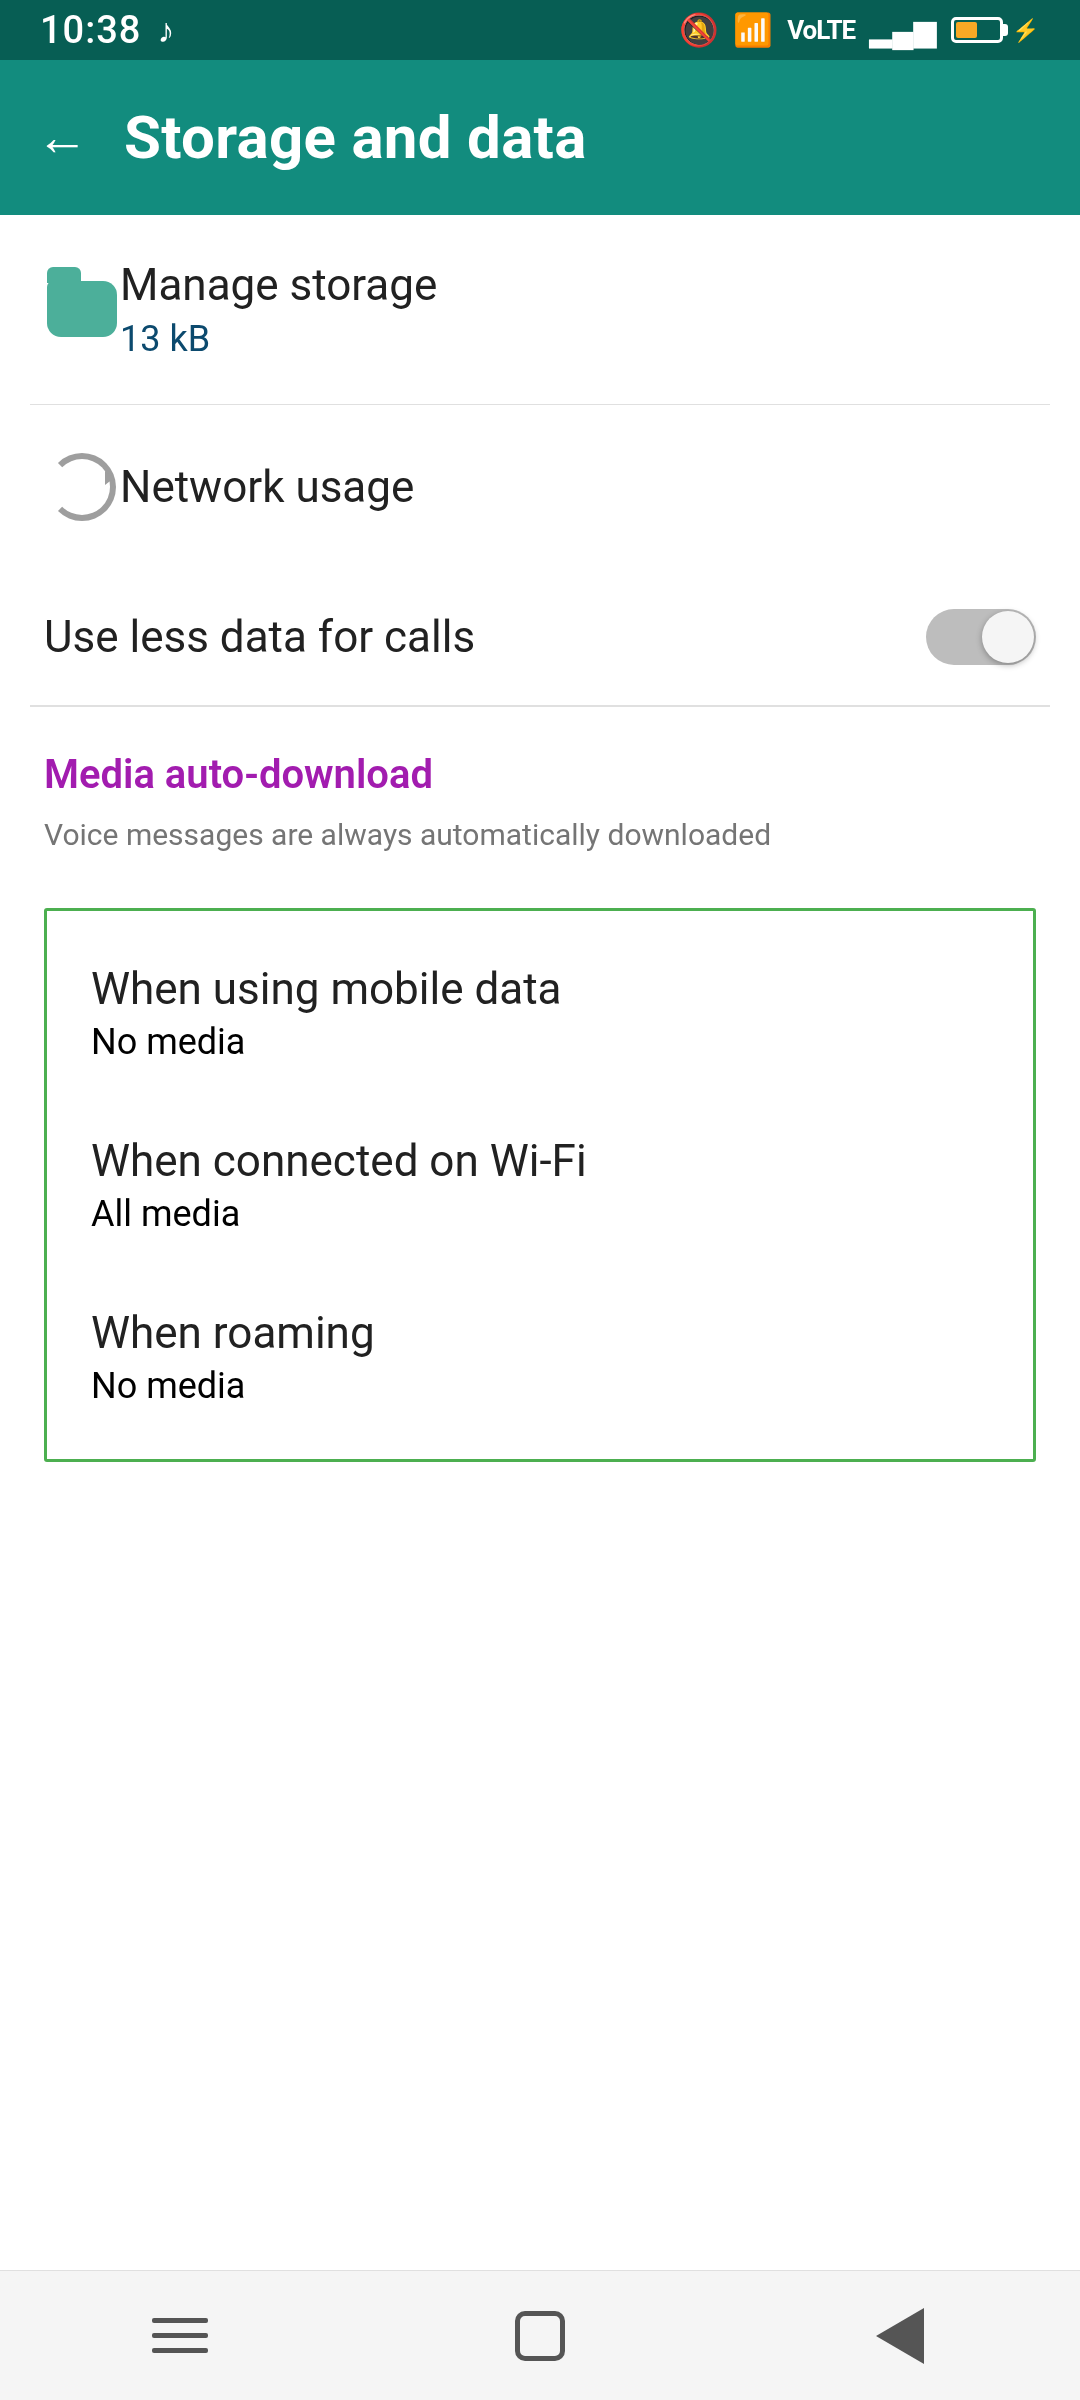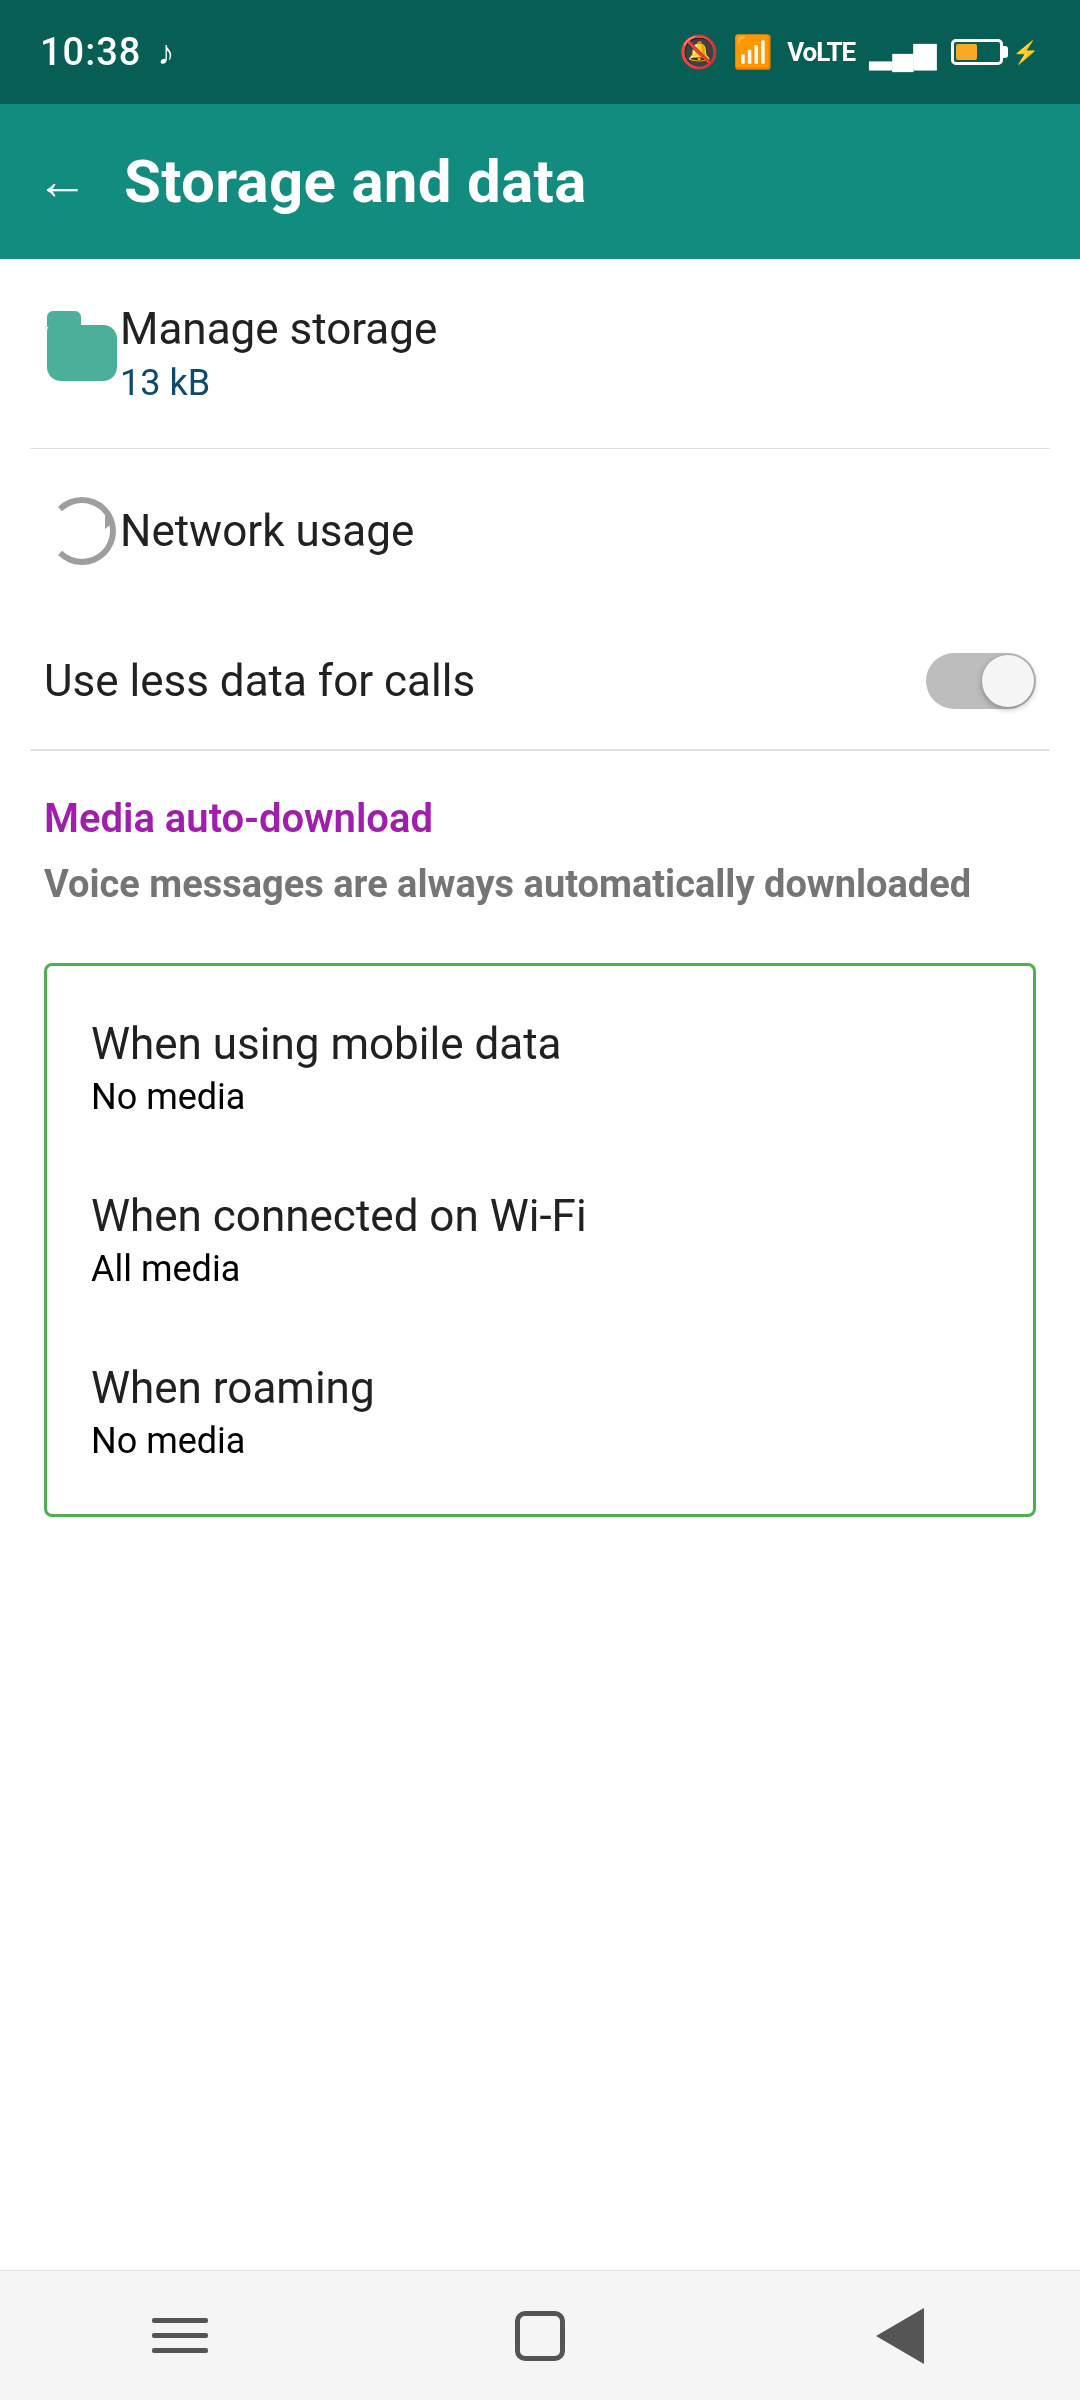--- a/index.html
+++ b/index.html
@@ -10,21 +10,21 @@
       height: 2400px;
       font-family: 'Roboto', Arial, sans-serif;
       background: #fff;
       overflow: hidden;
       position: relative;
     }
 
     
     .status-bar {
       background: #075e54;
-      height: 104px;
+      height: 60px;
       display: flex;
       align-items: center;
       justify-content: space-between;
       padding: 0 40px;
       color: #fff;
     }
     .status-time {
       font-size: 38px;
       font-weight: 500;
       letter-spacing: 1px;
@@ -214,31 +214,30 @@
 
     
     .section-header {
       padding: 44px 44px 10px 44px;
       font-size: 40px;
       font-weight: 600;
       color: #a21caf;
     }
     .section-desc {
       padding: 6px 44px 32px 44px;
-      font-size: 38px;
+      font-size: 30px;
       color: #757575;
       line-height: 1.4;
-      font-weight: bold;
     }
 
     
     .auto-download-box {
       margin: 20px 44px 44px 44px;
       border: 3px solid #4CAF50;
-      border-radius: 8px;
+      border-radius: 3px;
       padding: 16px 0;
     }
     .auto-download-item {
       padding: 36px 44px;
       cursor: pointer;
     }
     .auto-download-item-title {
       font-size: 44px;
       color: #212121;
       font-weight: 400;

